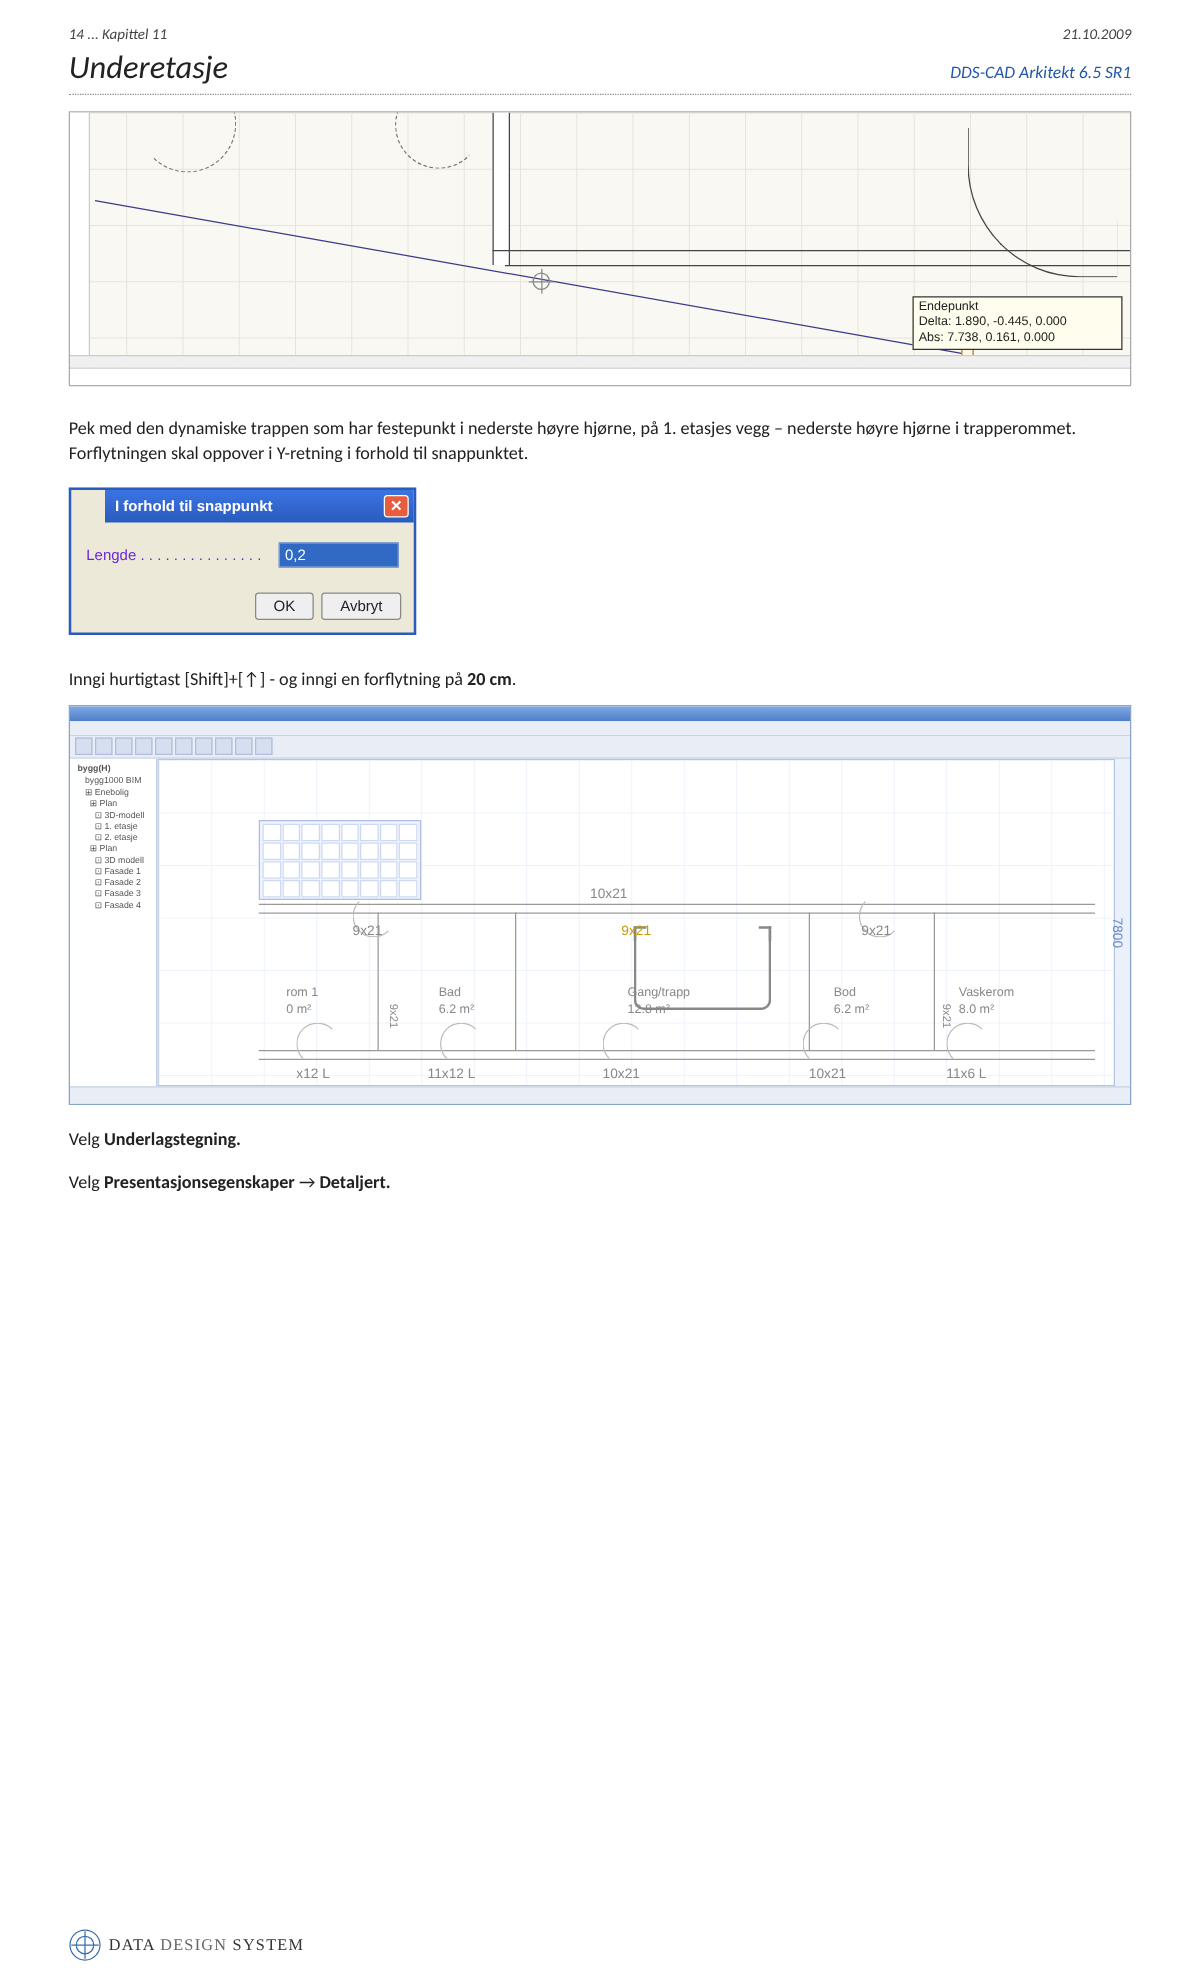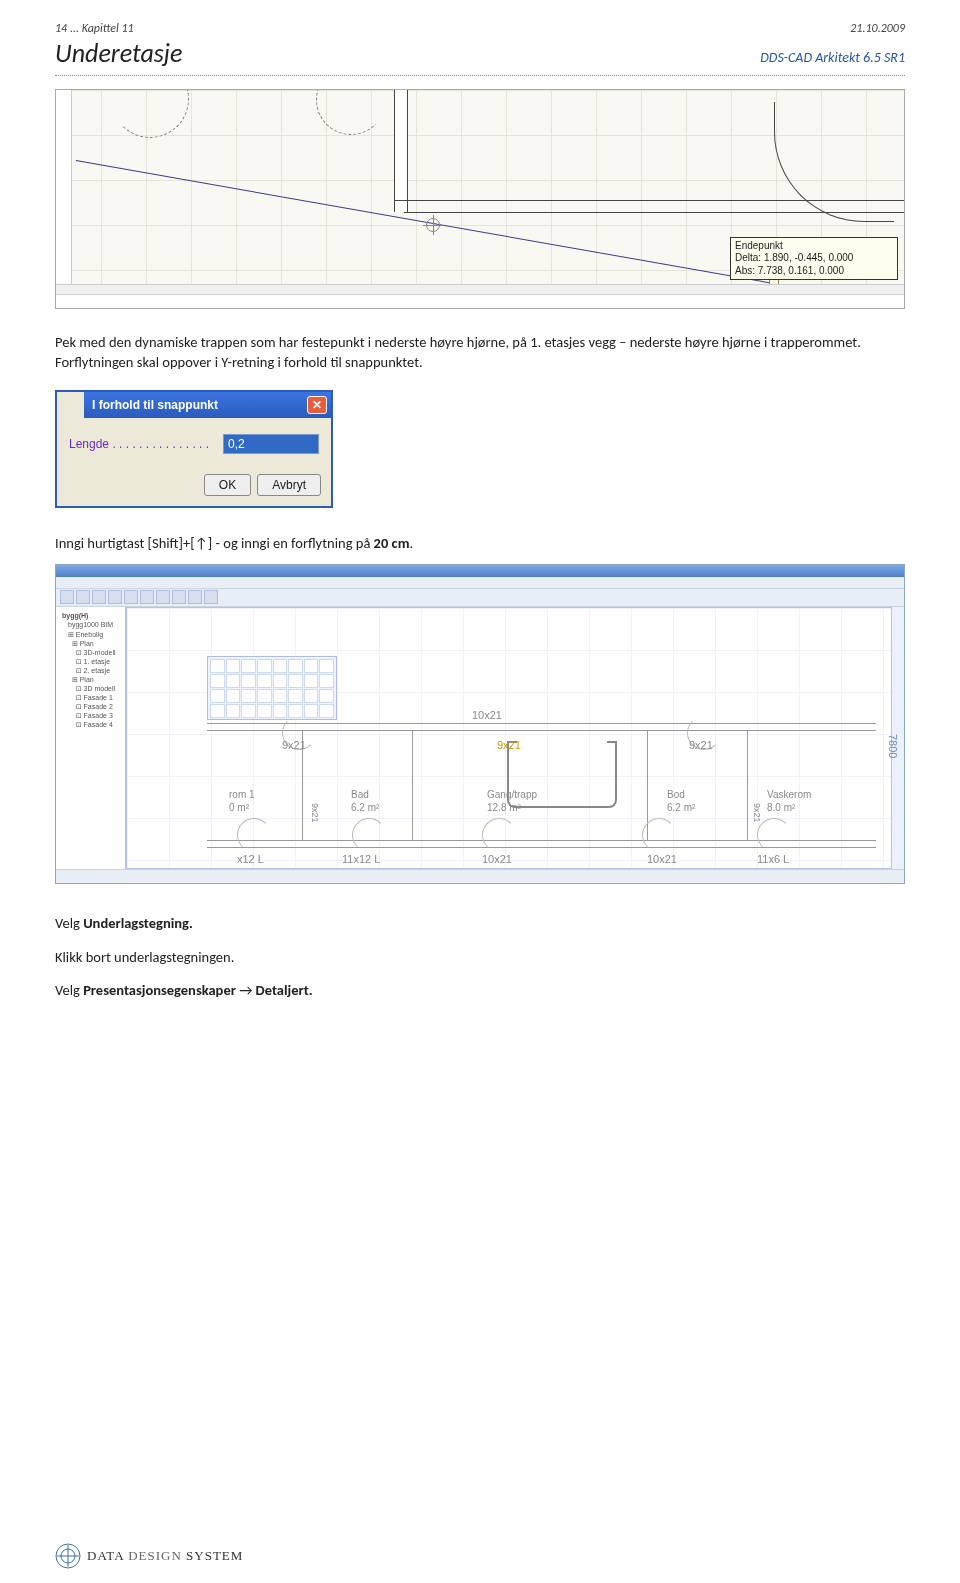--- a/index.html
+++ b/index.html
@@ -178,21 +178,21 @@
     display:flex; align-items:center;
   }
 
   
   .cad {
     width:100%; height:320px;
     border:1px solid #8aa7c9;
     position:relative;
     background:#ebf1fb;
     overflow:hidden;
-    margin-bottom:30px;
+    margin-bottom:18px;
     font-family: Tahoma, Arial, sans-serif;
     padding-left: 46px;
   }
   .cad .topbar {
     position:absolute; left:0; right:0; top:0; height:12px;
     background: linear-gradient(#7fa9e3,#4d7ec7);
   }
   .cad .menubar {
     position:absolute; left:0; right:0; top:12px; height:12px;
     background:#e9edf5; border-bottom:1px solid #c8d2e2;
@@ -445,21 +445,21 @@
       <div class="room-door" style="left:562px; top:130px">9x21</div>
 
       <div class="room-label" style="left:102px; top:180px">
         <div>rom 1</div>
           <div>0 m²</div>
       </div>
       <div class="room-label" style="left:224px; top:180px">
         <div>Bad</div>
           <div>6.2 m²</div>
       </div>
-      <div class="room-label" style="left:360px; top:180px">
+      <div class="room-label" style="left:375px; top:180px">
         <div>Gang/trapp</div>
           <div>12.8 m²</div>
       </div>
       <div class="room-label" style="left:540px; top:180px">
         <div>Bod</div>
           <div>6.2 m²</div>
       </div>
       <div class="room-label" style="left:640px; top:180px">
         <div>Vaskerom</div>
           <div>8.0 m²</div>
@@ -477,21 +477,20 @@
     <div class="dim-v">7800</div>
     <div class="status">
       <span></span>
         <span></span>
     </div>
   </div>
 
   <p class="body-text">
     <span>Velg </span><span class="bold">Underlagstegning.</span>
   </p>
-  <p class="body-text">Klikk bort underlagstegningen.</p>
   <p class="body-text" style="margin-top:14px">
     <span>Velg </span><span class="bold">Presentasjonsegenskaper</span><span> → </span><span class="bold">Detaljert.</span>
   </p>
 
   <div class="footer">
     <svg width="26" height="26" viewBox="0 0 26 26">
       <circle cx="13" cy="13" r="12" fill="none" stroke="#3a6fae" stroke-width="1"></circle>
       <circle cx="13" cy="13" r="7" fill="none" stroke="#3a6fae" stroke-width="1"></circle>
       <line x1="2" y1="13" x2="24" y2="13" stroke="#3a6fae" stroke-width="1"></line>
       <line x1="13" y1="2" x2="13" y2="24" stroke="#3a6fae" stroke-width="1"></line>

